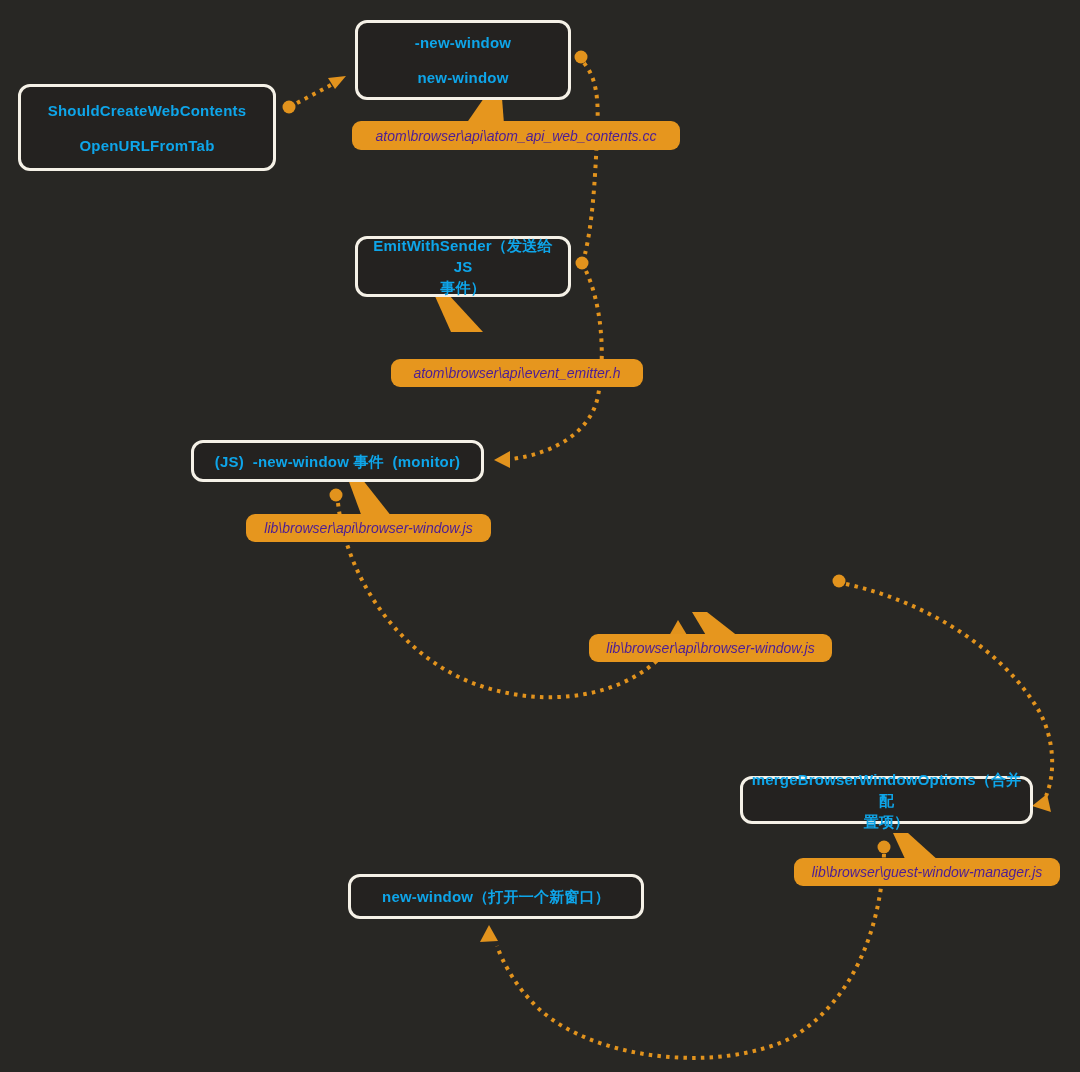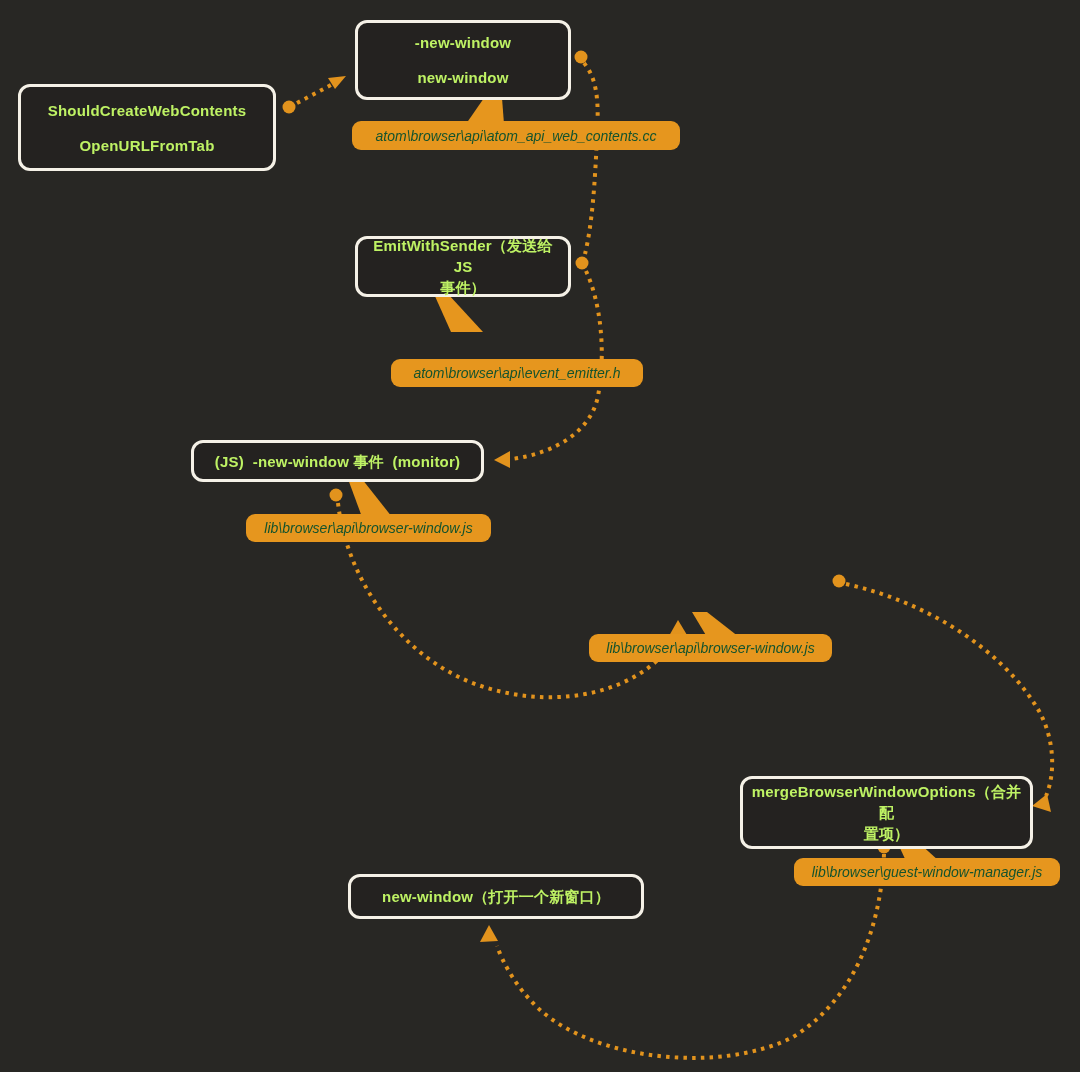--- a/index.html
+++ b/index.html
@@ -32,40 +32,40 @@
   }
   .edge circle { fill: #e2931d; }
   .edge polygon { fill: #e2931d; }
   .tail { fill: #e6961e; }
   .node {
     position: absolute;
     box-sizing: border-box;
     background: #242220;
     border: 3px solid #f5f1e7;
     border-radius: 12px;
-    color: #bef264;
+    color: #0ea5e9;
     font-weight: bold;
     font-size: 15px;
     line-height: 21px;
     display: flex;
     flex-direction: column;
     justify-content: center;
     align-items: center;
     text-align: center;
     white-space: pre-wrap;
     padding: 2px 6px;
     letter-spacing: 0.2px;
   }
   .node.spread { line-height: 35px; }
   .file-label {
     position: absolute;
     box-sizing: border-box;
     background: #e6961e;
     border-radius: 9px;
-    color: #14532d;
+    color: #4c1d95;
     font-style: italic;
     font-size: 14px;
     display: flex;
     justify-content: center;
     align-items: center;
     text-align: center;
     padding: 2px 8px;
     white-space: nowrap;
   }
 </style>
@@ -133,21 +133,21 @@
   <div class="node" style="left:355px; top:236px; width:216px; height:61px;">
     <span>EmitWithSender（发送给JS</span>
     <span>事件）</span>
   </div>
 
   <div class="node" style="left:191px; top:440px; width:293px; height:42px;">
     <span>(JS)  -new-window 事件  (monitor)</span>
   </div>
 
 
-  <div class="node" style="left:740px; top:776px; width:293px; height:73px;">
+  <div class="node" style="left:740px; top:776px; width:293px; height:48px;">
     <span>mergeBrowserWindowOptions（合并配</span>
     <span>置项）</span>
   </div>
 
   <div class="node" style="left:348px; top:874px; width:296px; height:45px;">
     <span>new-window（打开一个新窗口）</span>
   </div>
 
   <div class="file-label" style="left:352px; top:121px; width:328px; height:29px;">atom\browser\api\atom_api_web_contents.cc</div>
 

